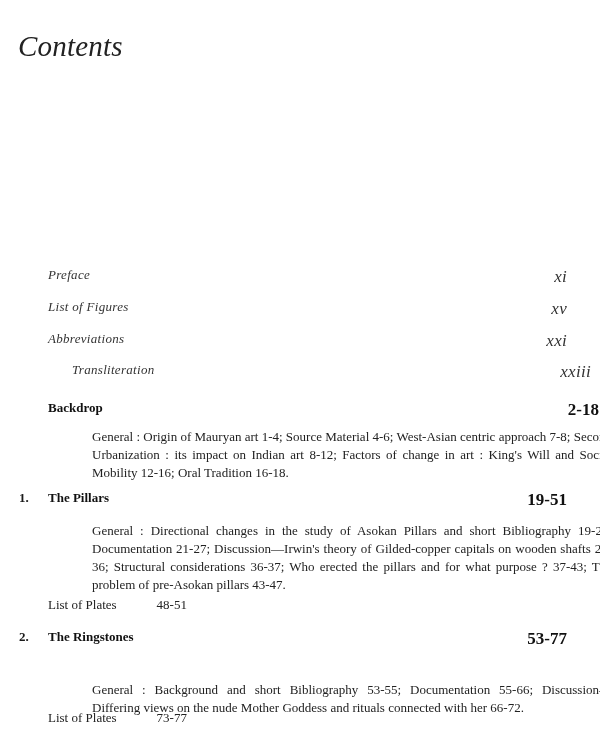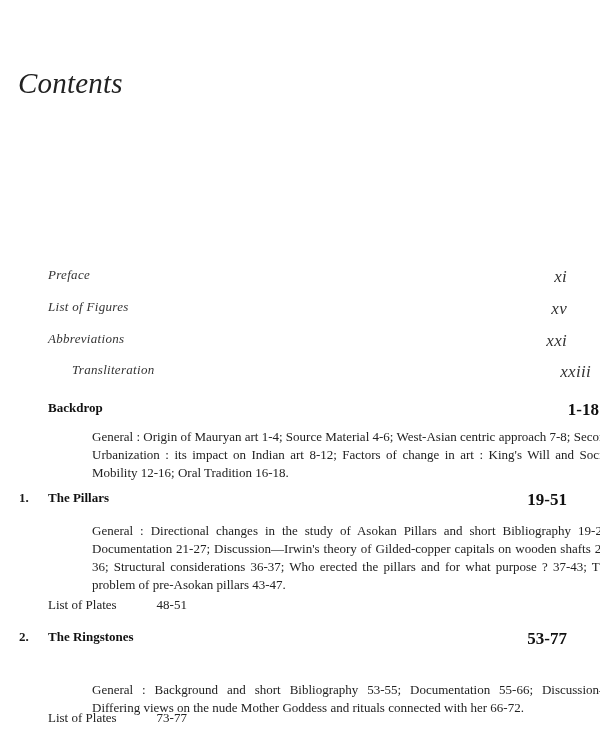--- a/index.html
+++ b/index.html
@@ -4,21 +4,21 @@
 <style>
   html, body { margin: 0; padding: 0; background: #ffffff; }
   body {
     width: 600px; height: 749px; position: relative; overflow: hidden;
     font-family: "Liberation Serif", "DejaVu Serif", serif;
     color: #1a1a1a;
   }
   .title {
     position: absolute; left: 18px; top: 30px;
     font-size: 29px; font-style: italic; font-weight: normal;
-    letter-spacing: 0.2px; color: #222; margin-top: 37px;
+    letter-spacing: 0.2px; color: #222;
   }
   .row {
     position: absolute; left: 0; width: 600px; height: 20px;
   }
   .row .label {
     position: absolute; left: 48px; top: 0;
     font-size: 13px;
     text-align: center;
   }
   .row .page {
@@ -60,21 +60,21 @@
   </div>
   <div class="row front" style="top:362px;margin-left:24px;">
     <span class="label">Transliteration</span>
     <span class="page">xxiii</span>
   </div>
 </div>
 
 <div>
   <div class="row chapter" style="top:400px;padding-left:32px;">
     <span class="label">Backdrop</span>
-    <span class="page">1-18</span>
+    <span class="page">2-18</span>
   </div>
   <div class="desc" style="top:428px;">General : Origin of Mauryan art 1-4;  Source  Material  4-6; West-Asian centric approach 7-8; Second Urbanization : its impact on Indian art 8-12; Factors of change in art : King's Will and Social Mobility 12-16; Oral Tradition 16-18.</div>
 </div>
 
 <div>
   <div class="row chapter" style="top:490px;">
     <span class="num">1.</span>
     <span class="label">The Pillars</span>
     <span class="page">19-51</span>
   </div>

